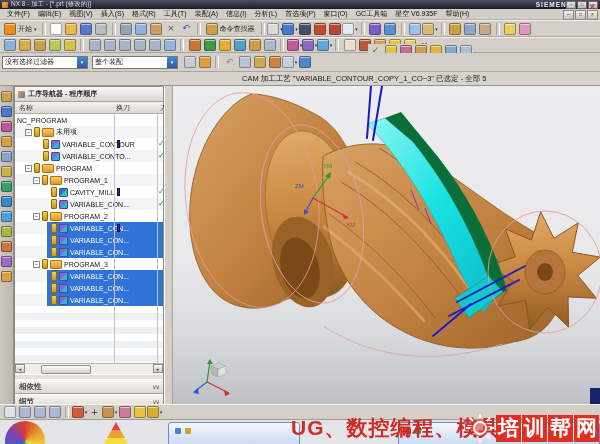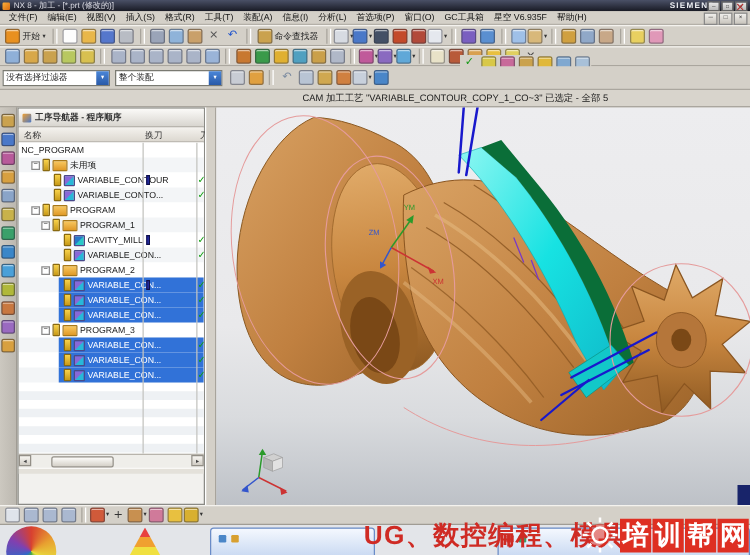--- a/index.html
+++ b/index.html
@@ -612,20 +612,28 @@
           <div class="stripe"></div>
           <div class="stripe alt"></div>
         </div>
     </div>
     <div id="hscroll">
       <span class="harr" style="left:0">◂</span>
       <div id="hthumb"></div>
       <span class="harr" style="right:0">▸</span>
     </div>
     <div id="grip"></div>
+    <div class="pbar">
+      <span class="plabel">相依性</span>
+      <span class="pchev">∨∨</span>
+    </div>
+    <div class="pbar">
+      <span class="plabel">细节</span>
+      <span class="pchev">∨∨</span>
+    </div>
   </div>
 
   <div id="sash" class="abs"></div>
 
   <div id="viewport" class="abs">
     <svg width="427" height="318" viewBox="0 0 427 318">
       <defs>
         <linearGradient id="tan1" x1="0" y1="0" x2="1" y2="1">
           <stop offset="0" stop-color="#d9a263"></stop>
             <stop offset="0.55" stop-color="#c08040"></stop>

